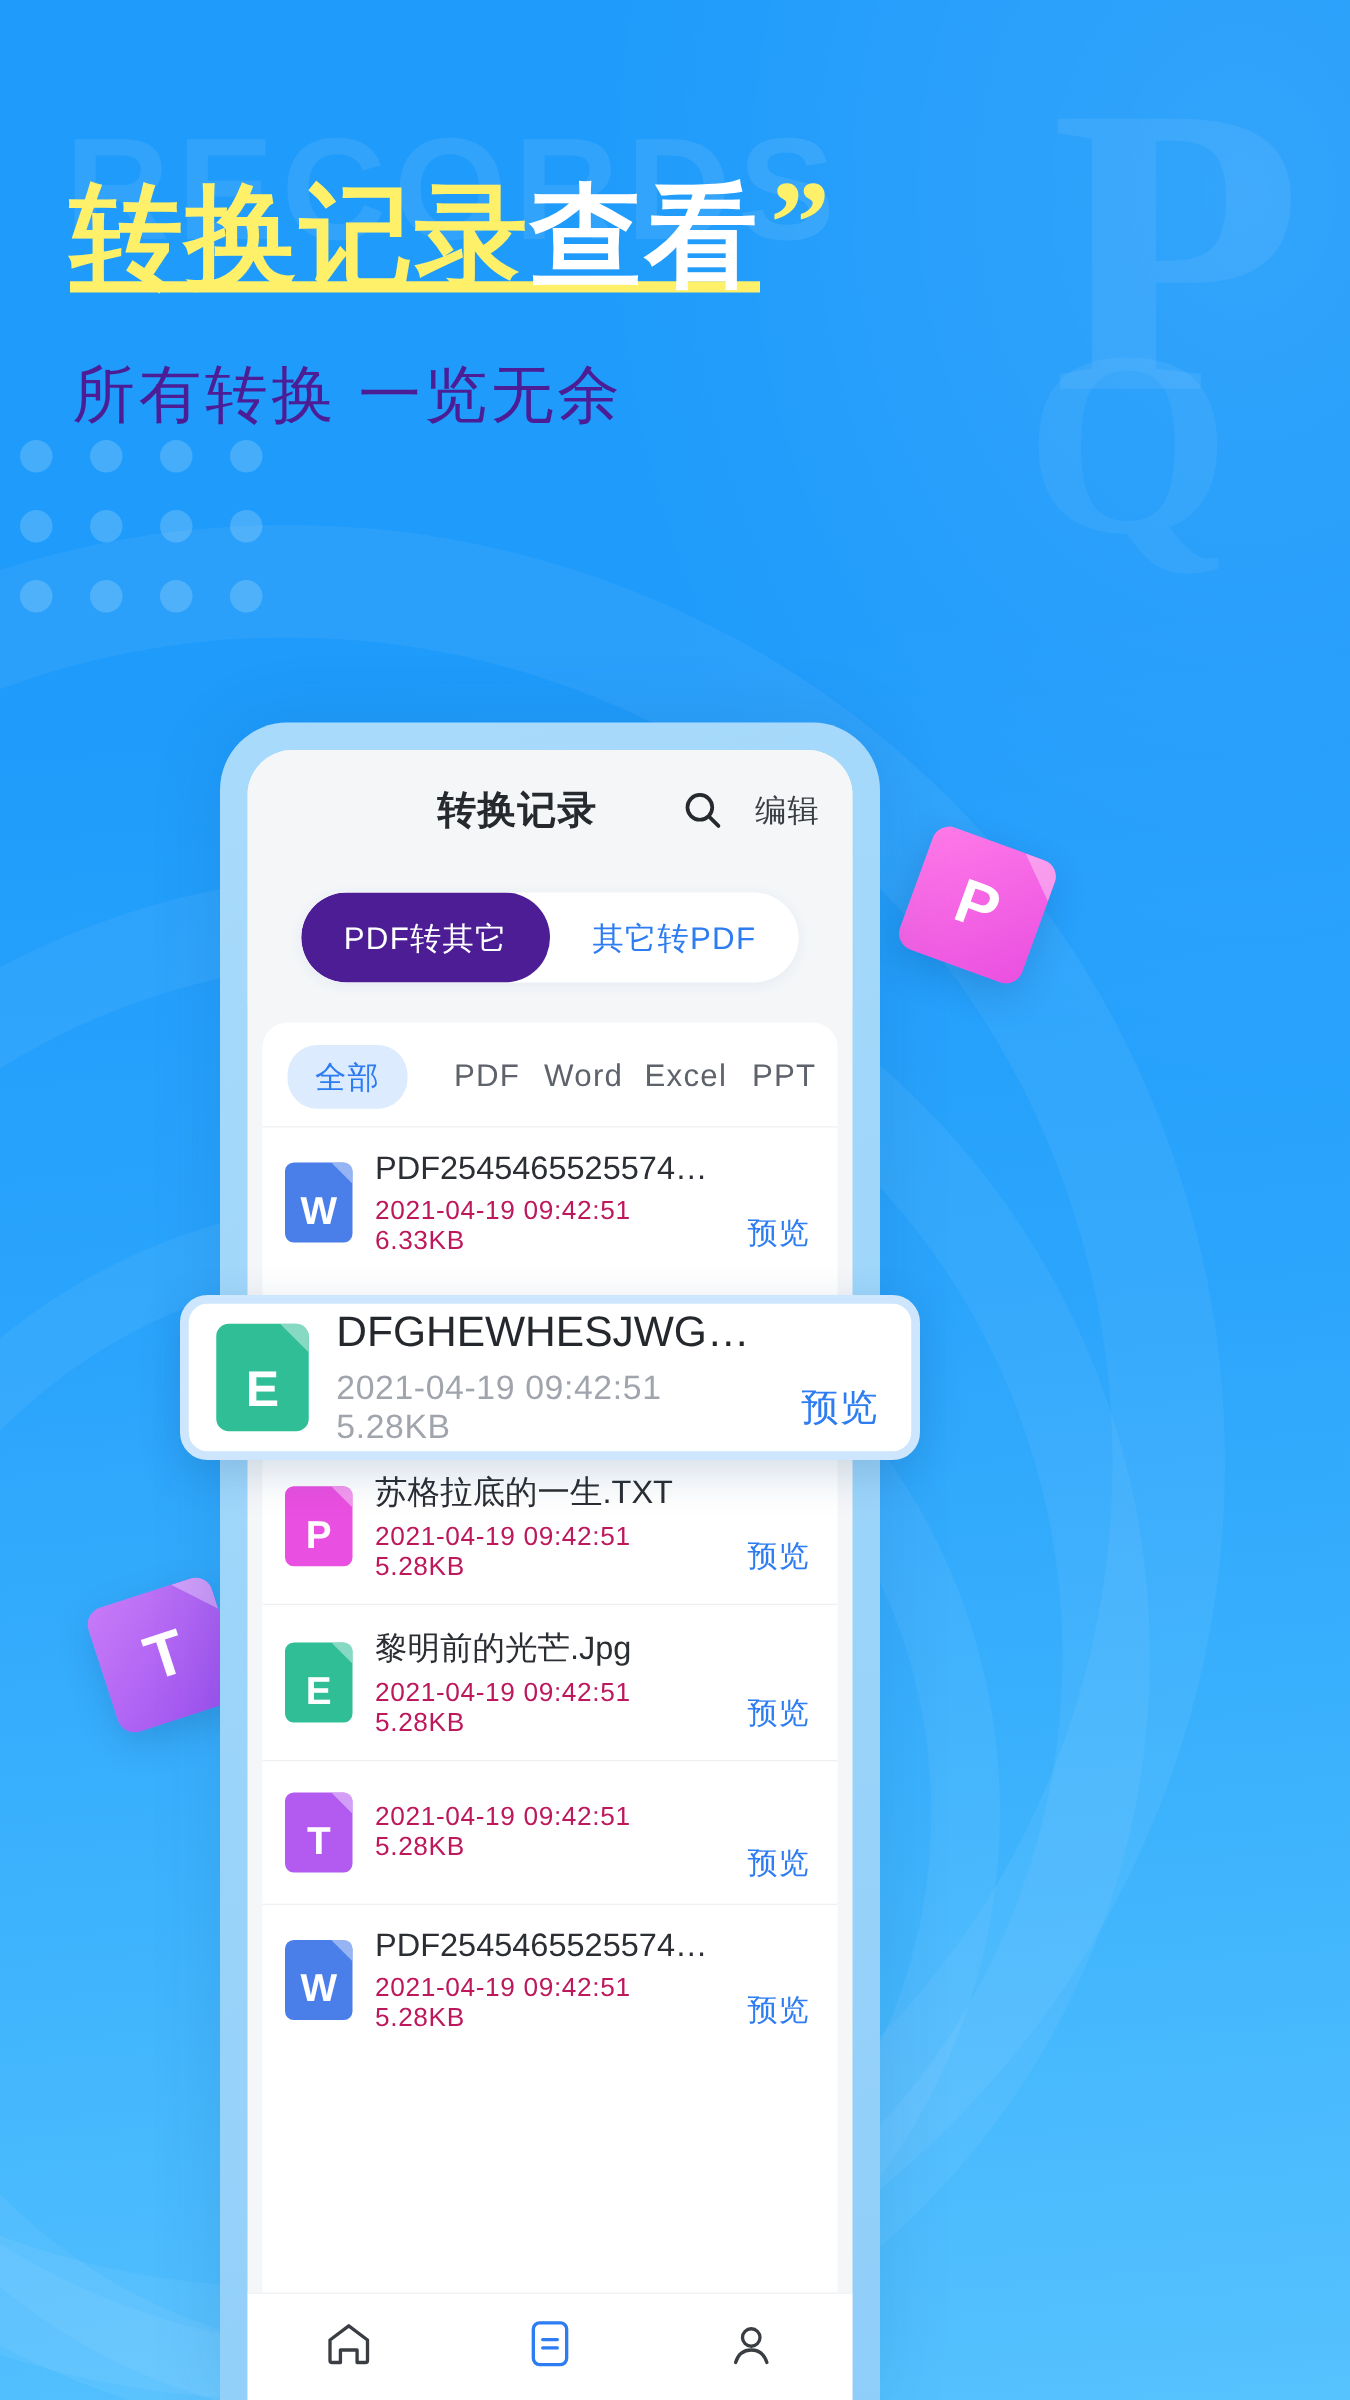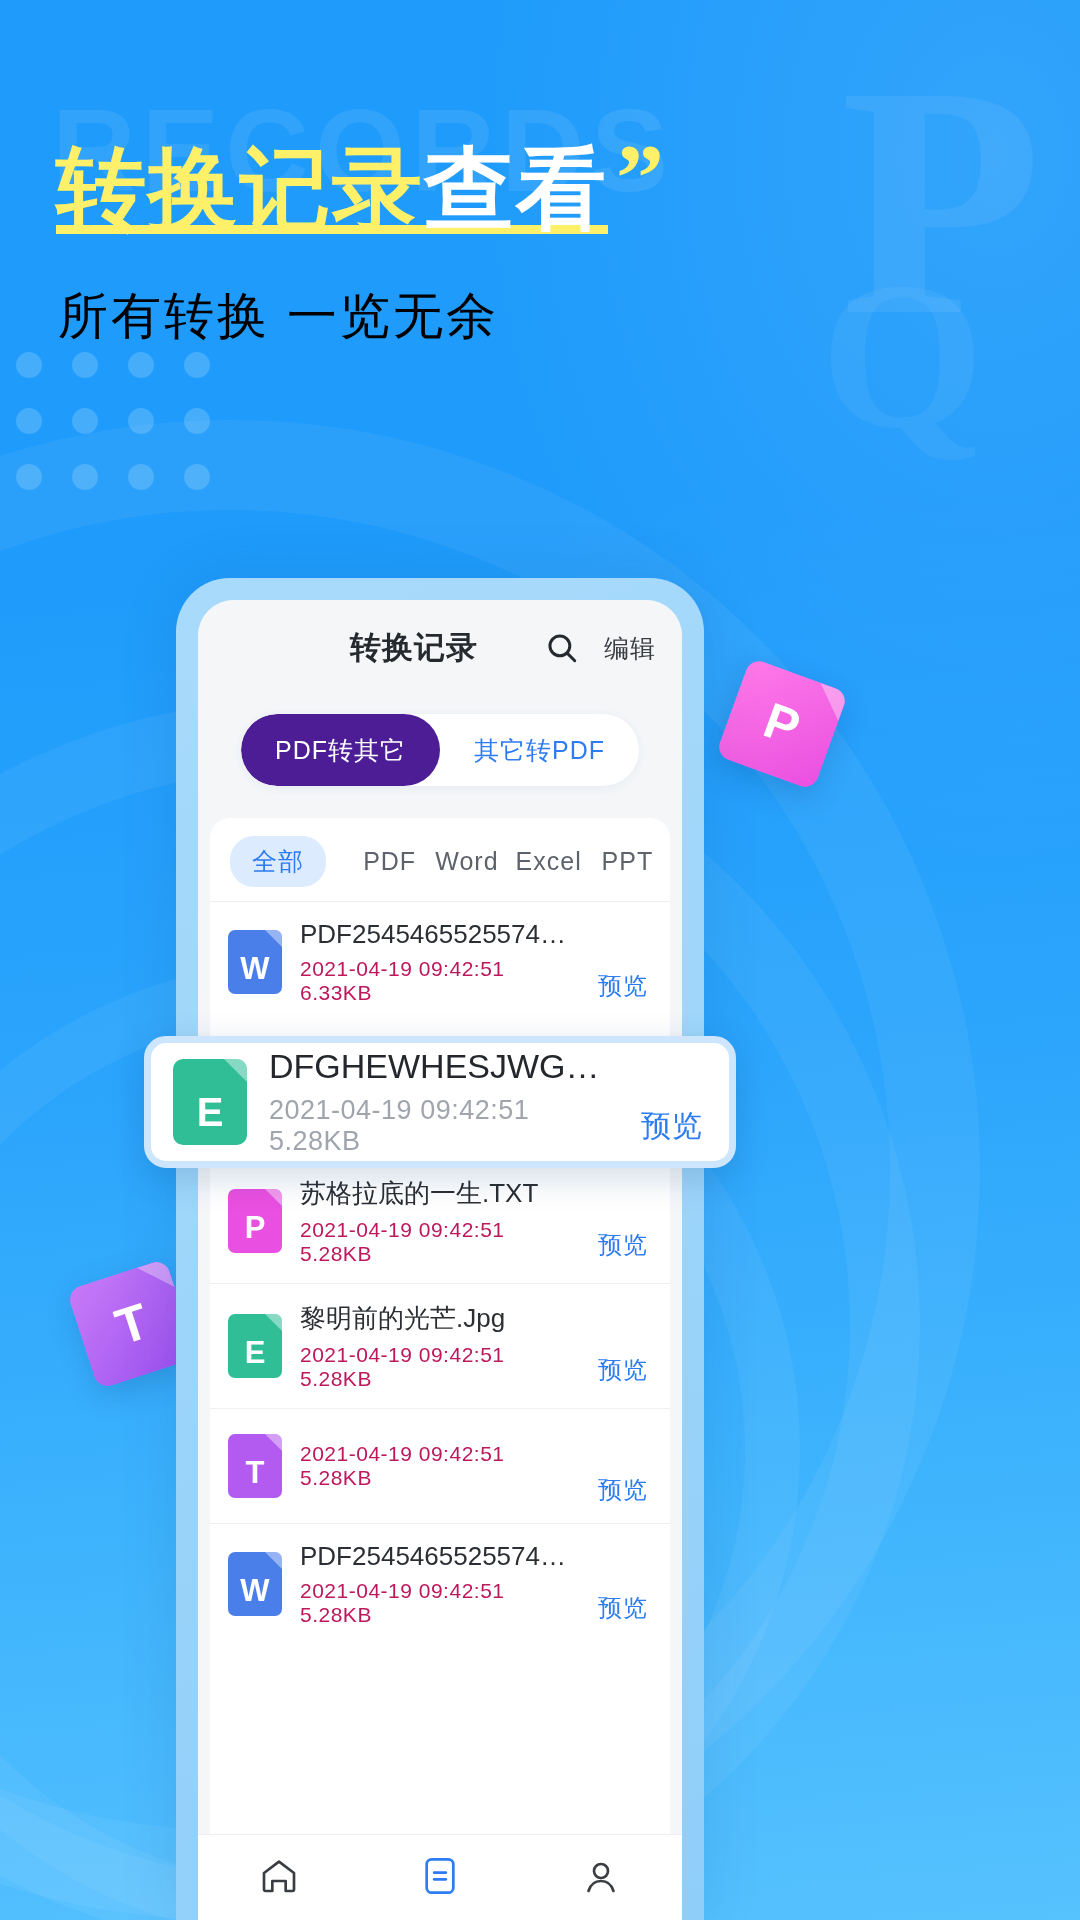--- a/index.html
+++ b/index.html
@@ -62,21 +62,21 @@
     text-decoration:underline;
   }
   #headline .white { color:#ffffff; }
   #headline .quote {
     color:#FFF06A; font-size:96px; font-family:"Liberation Serif", serif;
     font-weight:bold; letter-spacing:-6px; margin-left:8px;
     display:inline-block; transform:translateY(-10px);
   }
   #subhead {
     position:absolute; left:58px; top:283px;
-    font-size:50px; color:#000000; letter-spacing:3px; font-weight:400;
+    font-size:50px; color:#4c1d95; letter-spacing:3px; font-weight:400;
     white-space:nowrap;
   }
 
   
   #phone {
     position:absolute; left:176px; top:578px;
     width:528px; height:1342px;
     border-radius:54px 54px 0 0;
     background:linear-gradient(160deg,#A8DAFB 0%,#9FD6FA 40%,#8FCEF9 100%);
     padding:22px 22px 0 22px;

